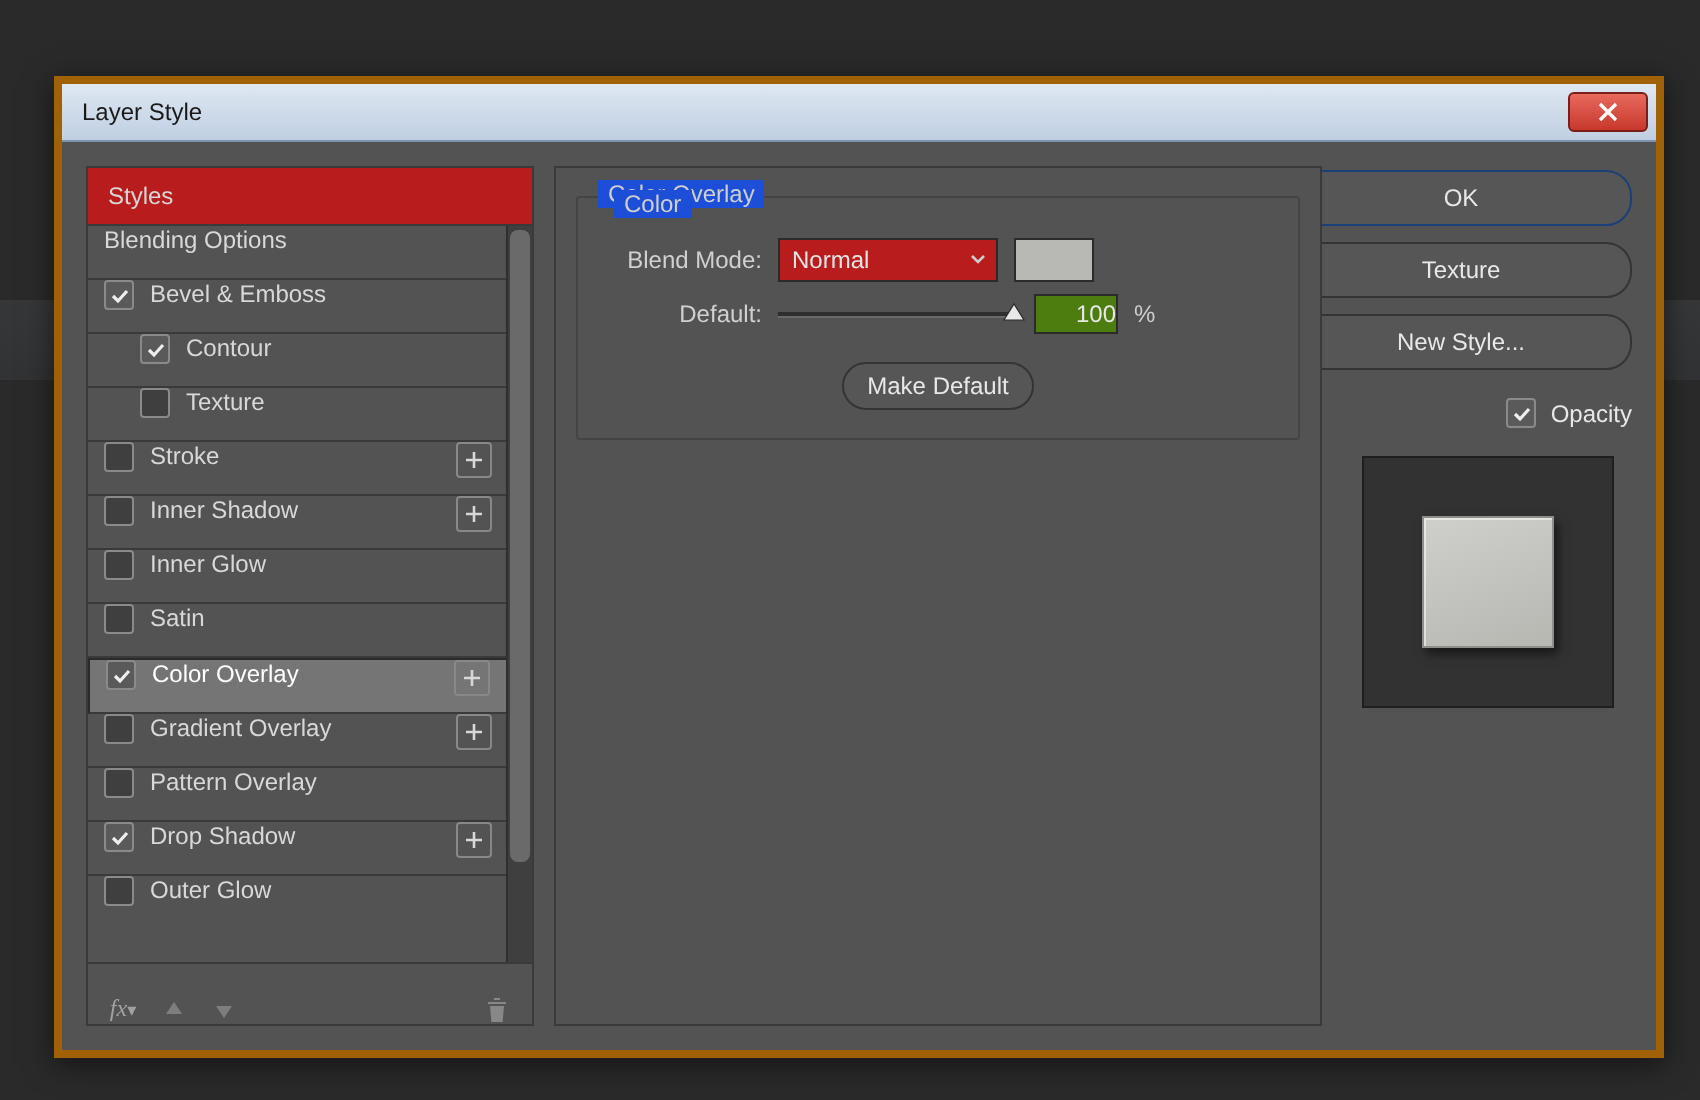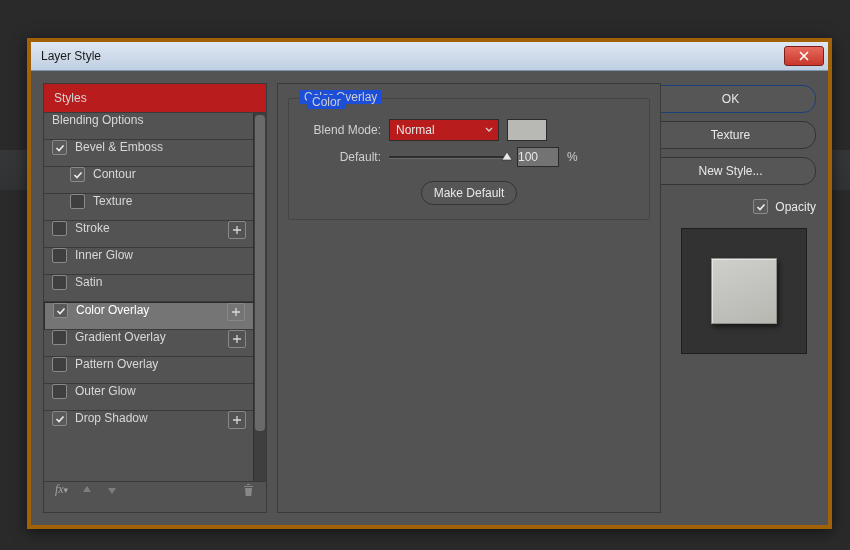--- a/index.html
+++ b/index.html
@@ -22,37 +22,37 @@
   .llist .row.sub{padding-left:26px}
   .llist .row.sel{background:#757575;color:#fff}
   .llist .row .cb{width:13px;height:13px;border:1px solid #8a8a8a;border-radius:2px;margin-right:8px;background:#3f3f3f;display:flex;align-items:center;justify-content:center}
   .llist .row .cb.on{background:#5a5a5a}
   .llist .row .cb.on svg{display:block}
   .llist .row .cb svg{display:none}
   .llist .row .lbl{flex:1;white-space:nowrap}
   .plus{width:16px;height:16px;border:1px solid #888;display:flex;align-items:center;justify-content:center;color:#ddd;border-radius:2px;margin-left:4px}
   .vscroll{position:absolute;top:0;right:0;bottom:0;width:12px;background:#3f3f3f;border-left:1px solid #2f2f2f}
   .vscroll .thumb{position:absolute;left:1px;right:1px;top:2px;height:86%;background:#6a6a6a;border-radius:4px}
-  .lfoot{height:30px;border-top:1px solid #3a3a3a;display:flex;align-items:flex-start;padding:0 10px;gap:10px;color:#9c9c9c}
+  .lfoot{height:30px;border-top:1px solid #3a3a3a;display:flex;align-items:flex-end;padding:0 10px;gap:10px;color:#9c9c9c}
   .lfoot .spacer{flex:1}
   .ic{width:15px;height:15px;display:flex;align-items:center;justify-content:center;opacity:.75}
   
   .ccol{flex:1;border:1px solid #3a3a3a;background:#535353;position:relative;padding:14px 10px}
   .fieldset{border:1px solid #444;border-radius:2px;padding:18px 12px 16px;position:relative}
   .fieldset.outer{padding:10px 8px 12px}
   .legend{position:absolute;top:-9px;left:10px;background:#1d4ed8;padding:0 5px;color:#cfcfcf}
   .frow{display:flex;align-items:center;margin:6px 0;gap:8px}
   .frow .lab{width:80px;text-align:right;color:#d0d0d0}
   .sel{flex:0 0 96px;height:20px;background:#b91c1c;border:1px solid #2b2b2b;color:#e4e4e4;display:flex;align-items:center;padding:0 6px;position:relative}
   .sel .caret{position:absolute;right:5px;top:6px}
   .swatch{width:38px;height:20px;background:#b8b8b4;border:1px solid #2b2b2b}
   .slider{flex:1;max-width:120px;height:18px;position:relative}
   .slider .track{position:absolute;left:0;right:0;top:8px;height:2px;background:#2e2e2e;border-bottom:1px solid #6a6a6a}
   .slider .knob{position:absolute;top:3px;left:calc(100% - 8px)}
-  .numbox{width:40px;height:18px;background:#737373;border:1px solid #2b2b2b;color:#e8e8e8;text-align:left;line-height:18px}
+  .numbox{width:40px;height:18px;background:#4d7c0f;border:1px solid #2b2b2b;color:#e8e8e8;text-align:right;line-height:18px}
   .pct{color:#cfcfcf}
   .btn{height:22px;padding:0 12px;background:#565656;border:1px solid #343434;border-radius:10px;color:#e8e8e8;display:flex;align-items:center;justify-content:center;cursor:pointer;font-size:12px}
   .btn.pill{border-radius:12px}
   .btn.primary{border:1px solid #1b3f78}
   .btnrow{display:flex;gap:10px;justify-content:center;margin-top:14px}
   
   .rcol{width:145px;display:flex;flex-direction:column;gap:8px;align-items:flex-end;padding-top:2px}
   .rcol .btn{width:100%;height:26px;border-radius:13px}
   .prevrow{display:flex;align-items:center;justify-content:center;gap:7px;margin-top:6px;color:#e8e8e8}
   .prevrow .cb{width:13px;height:13px;border:1px solid #8a8a8a;border-radius:2px;background:#5a5a5a;display:flex;align-items:center;justify-content:center}
@@ -106,20 +106,29 @@
               <span class="cb"></span>
               <span class="lbl">Stroke</span>
               <span class="plus">
                 <svg width="10" height="10" viewBox="0 0 10 10">
                   <path d="M5 1v8M1 5h8" stroke="#d8d8d8" stroke-width="1.3"></path>
                 </svg>
               </span>
             </div>
             <div class="row">
               <span class="cb"></span>
+              <span class="lbl">Inner Shadow</span>
+              <span class="plus">
+                <svg width="10" height="10" viewBox="0 0 10 10">
+                  <path d="M5 1v8M1 5h8" stroke="#d8d8d8" stroke-width="1.3"></path>
+                </svg>
+              </span>
+            </div>
+            <div class="row">
+              <span class="cb"></span>
               <span class="lbl">Inner Glow</span>
             </div>
             <div class="row">
               <span class="cb"></span>
               <span class="lbl">Satin</span>
             </div>
             <div class="row sel">
               <span class="cb on">
                 <svg width="10" height="10" viewBox="0 0 10 10">
                   <path d="M1.5 5 L4 7.5 L8.5 2.5" stroke="#eee" stroke-width="1.6" fill="none"></path>
@@ -139,35 +148,35 @@
                 <svg width="10" height="10" viewBox="0 0 10 10">
                   <path d="M5 1v8M1 5h8" stroke="#d8d8d8" stroke-width="1.3"></path>
                 </svg>
               </span>
             </div>
             <div class="row">
               <span class="cb"></span>
               <span class="lbl">Pattern Overlay</span>
             </div>
             <div class="row">
+              <span class="cb on">
+                <svg width="10" height="10" viewBox="0 0 10 10">
+                  <path d="M1.5 5 L4 7.5 L8.5 2.5" stroke="#eee" stroke-width="1.6" fill="none"></path>
+                </svg>
+              </span>
+              <span class="lbl">Drop Shadow</span>
+              <span class="plus">
+                <svg width="10" height="10" viewBox="0 0 10 10">
+                  <path d="M5 1v8M1 5h8" stroke="#d8d8d8" stroke-width="1.3"></path>
+                </svg>
+              </span>
+            </div>
+            <div class="row">
               <span class="cb"></span>
               <span class="lbl">Outer Glow</span>
-            </div>
-            <div class="row">
-              <span class="cb on">
-                <svg width="10" height="10" viewBox="0 0 10 10">
-                  <path d="M1.5 5 L4 7.5 L8.5 2.5" stroke="#eee" stroke-width="1.6" fill="none"></path>
-                </svg>
-              </span>
-              <span class="lbl">Drop Shadow</span>
-              <span class="plus">
-                <svg width="10" height="10" viewBox="0 0 10 10">
-                  <path d="M5 1v8M1 5h8" stroke="#d8d8d8" stroke-width="1.3"></path>
-                </svg>
-              </span>
             </div>
           </div>
         <div class="vscroll">
             <div class="thumb"></div>
           </div>
       </div>
       <div class="lfoot">
         <span class="ic" style="font-style:italic;font-family:Georgia,serif;color:#bcbcbc">fx<span style="font-style:normal;font-size:9px">▾</span></span>
         <span class="ic">
             <svg width="12" height="12" viewBox="0 0 12 12">

